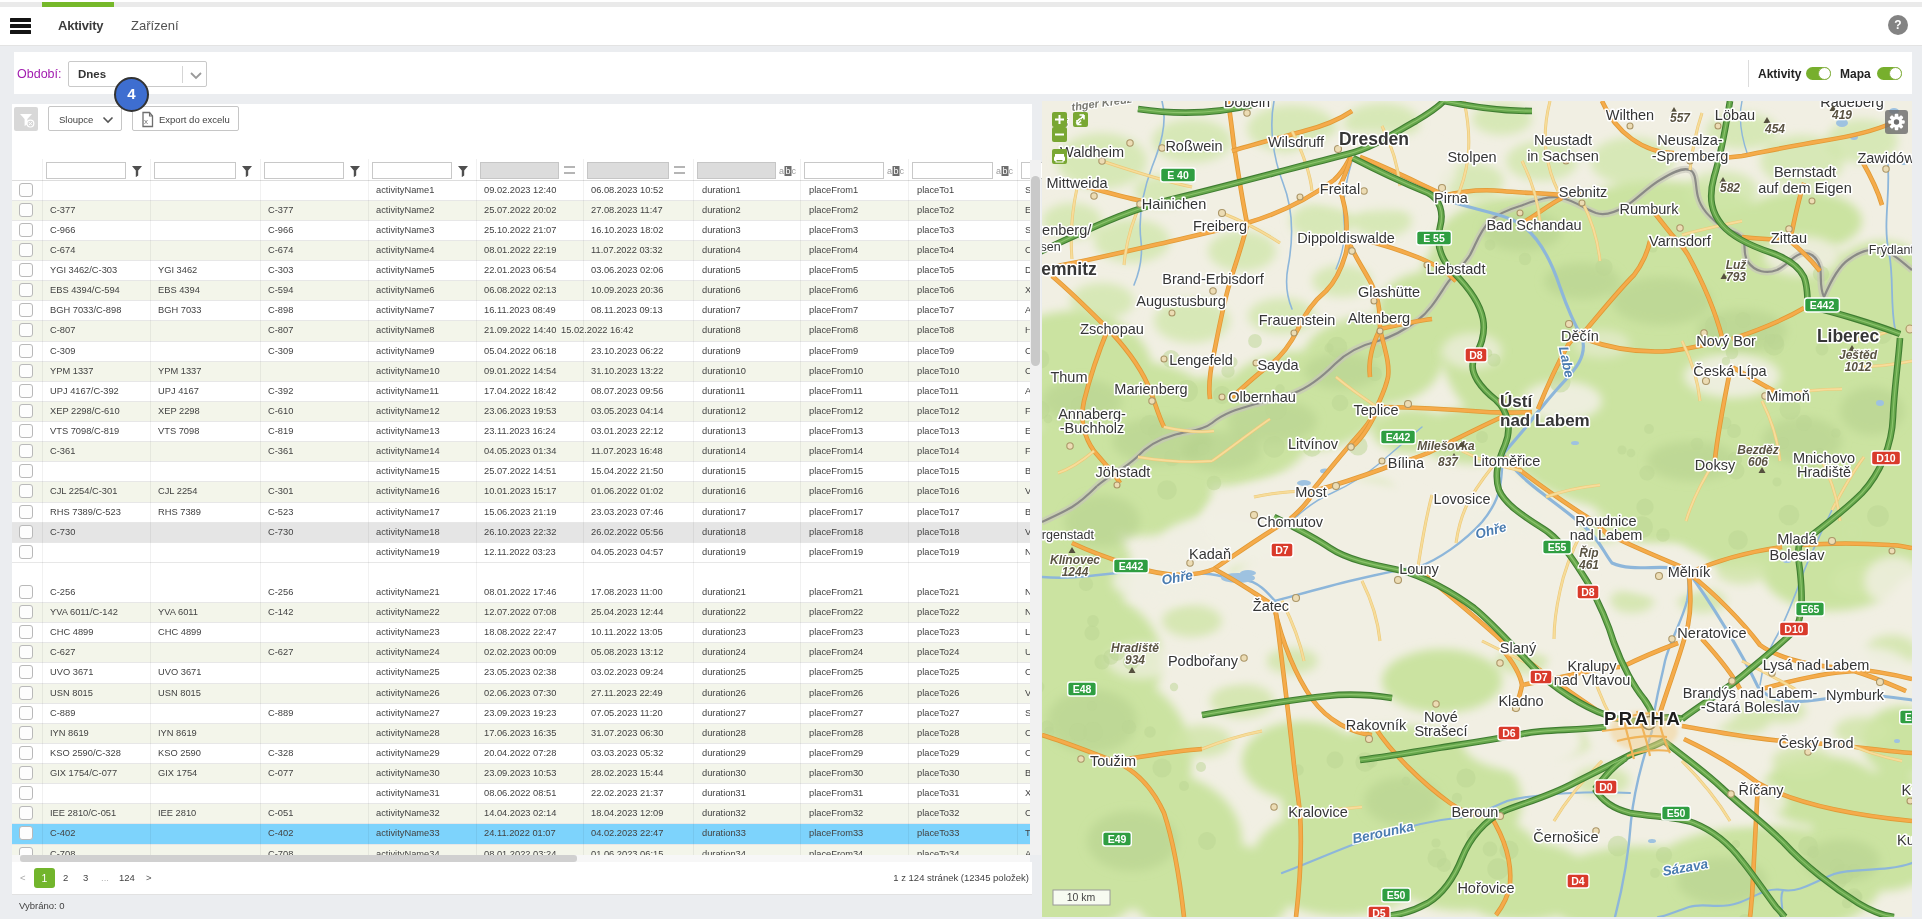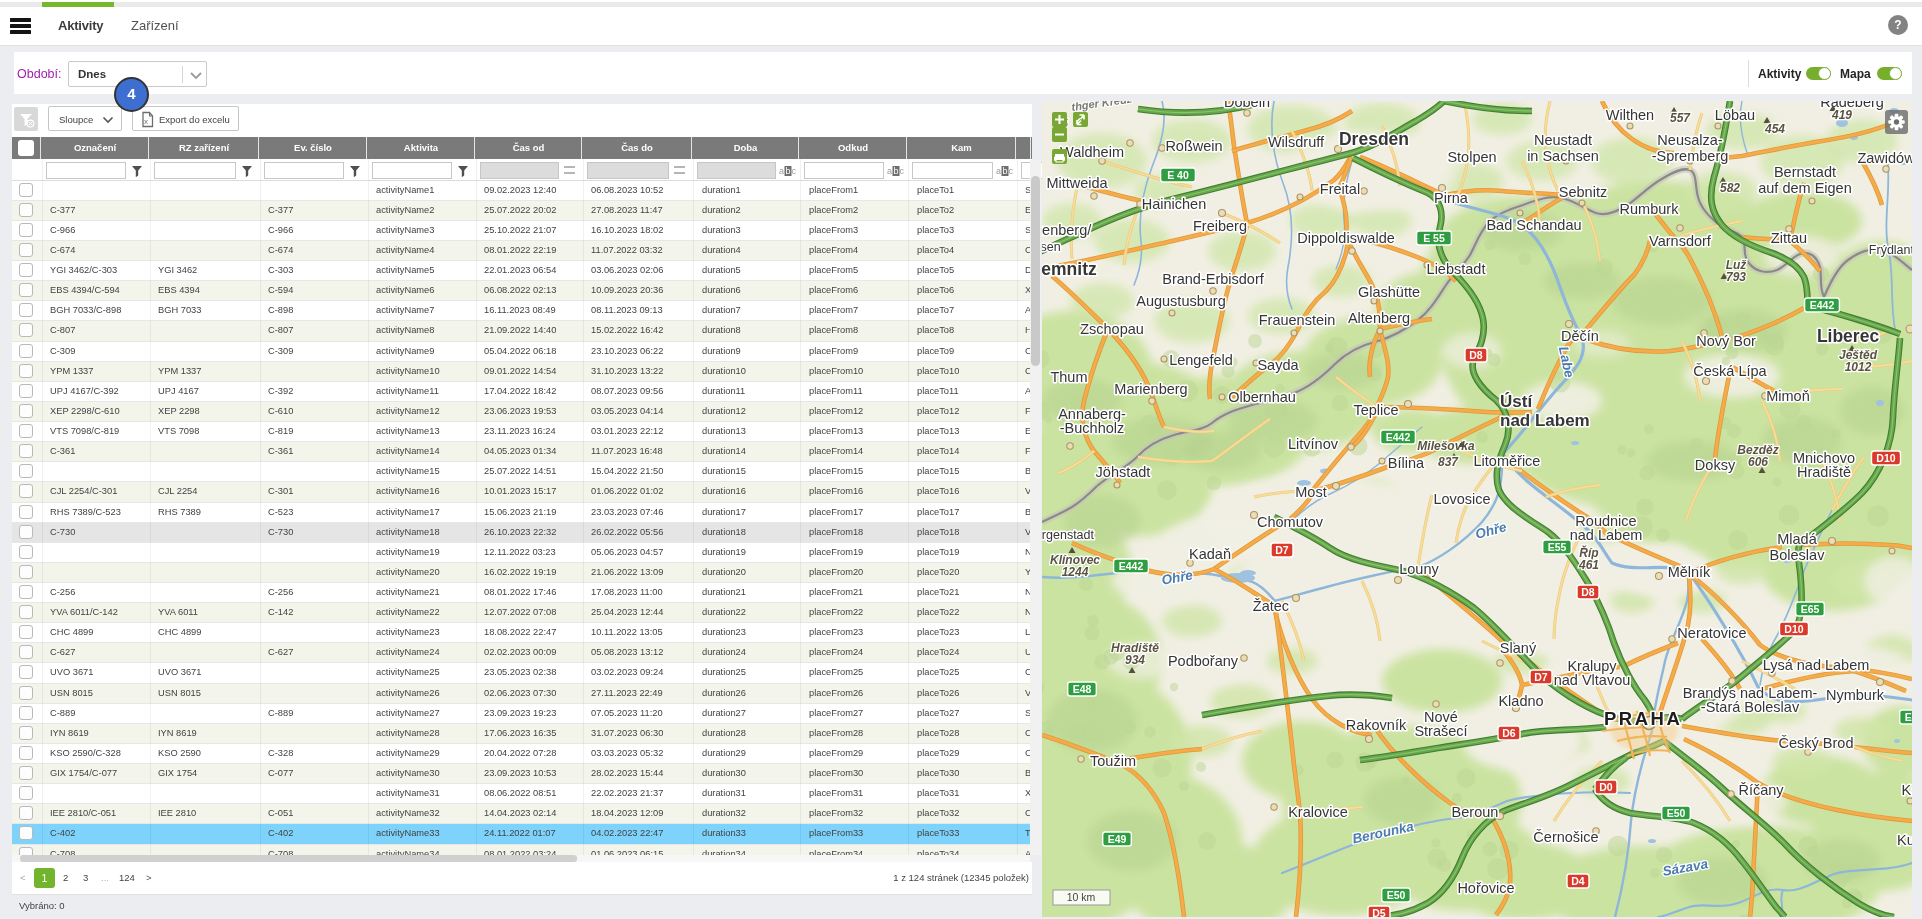--- a/index.html
+++ b/index.html
@@ -86,33 +86,20 @@
     </div>
  <div class="btn" style="left:120px;top:2px;width:107px;height:25px">
   <svg style="position:absolute;left:8px;top:4px" width="13" height="17">
         <path d="M2 1.5 h6.5 l3 3.5 v10.5 h-9.5 z" fill="none" stroke="#6e6e6e" stroke-width="1.3"></path>
         <path d="M8.5 1.5 v3.5 h3" fill="none" stroke="#6e6e6e" stroke-width="1.1"></path>
         <text x="3" y="13" font-size="8" fill="#6e6e6e">x</text>
       </svg>
   <span style="position:absolute;left:26px;top:7px">Export do excelu</span>
     </div>
 
-<div class="gridhead">
-<div class="hcell" style="left:0px;width:29px"></div>
-<div class="hcell" style="left:30px;width:107px">Označení</div>
-<div class="hcell" style="left:138px;width:109px">RZ zařízení</div>
-<div class="hcell" style="left:248px;width:107px">Ev. číslo</div>
-<div class="hcell" style="left:356px;width:107px">Aktivita</div>
-<div class="hcell" style="left:464px;width:106px">Čas od</div>
-<div class="hcell" style="left:571px;width:109px">Čas do</div>
-<div class="hcell" style="left:681px;width:106px">Doba</div>
-<div class="hcell" style="left:788px;width:107px">Odkud</div>
-<div class="hcell" style="left:896px;width:108px">Kam</div>
-<div class="hcell" style="left:1005px;width:14px"></div>
-</div>
 <div style="position:absolute;left:6px;top:36px;width:16px;height:16px;background:#fff;border-radius:3px;z-index:2"></div>
 <div class="frow"></div>
 <div class="finp" style="left:34px;width:80px"></div>
 <svg class="abs" style="left:119px;top:61px;z-index:3" width="12" height="12">
       <path d="M1 1 h10 l-3.8 4.4 v5.2 l-2.4 1.6 v-6.8 z" fill="#4f4f4f"></path>
     </svg>
 <div class="finp" style="left:142px;width:82px"></div>
 <svg class="abs" style="left:229px;top:61px;z-index:3" width="12" height="12">
       <path d="M1 1 h10 l-3.8 4.4 v5.2 l-2.4 1.6 v-6.8 z" fill="#4f4f4f"></path>
     </svg>
@@ -235,21 +222,21 @@
 <span class="cell" style="left:797px">placeFrom7</span>
 <span class="cell" style="left:905px">placeTo7</span>
 <span class="cell" style="left:1013px">A</span>
 </div>
 <div class="row" style="top:140.84px;background:#f3f5ea">
 <div class="cb"></div>
 <span class="cell" style="left:38px">C-807</span>
 <span class="cell" style="left:256px">C-807</span>
 <span class="cell" style="left:364px">activityName8</span>
 <span class="cell" style="left:472px">21.09.2022 14:40</span>
-<span class="cell" style="left:579px">15.02.2022 16:42</span>
+<span class="cell" style="left:549px">15.02.2022 16:42</span>
 <span class="cell" style="left:690px">duration8</span>
 <span class="cell" style="left:797px">placeFrom8</span>
 <span class="cell" style="left:905px">placeTo8</span>
 <span class="cell" style="left:1013px">H</span>
 </div>
 <div class="row" style="top:160.96px;background:#fff">
 <div class="cb"></div>
 <span class="cell" style="left:38px">C-309</span>
 <span class="cell" style="left:256px">C-309</span>
 <span class="cell" style="left:364px">activityName9</span>
@@ -368,35 +355,25 @@
 <span class="cell" style="left:579px">26.02.2022 05:56</span>
 <span class="cell" style="left:690px">duration18</span>
 <span class="cell" style="left:797px">placeFrom18</span>
 <span class="cell" style="left:905px">placeTo18</span>
 <span class="cell" style="left:1013px">V</span>
 </div>
 <div class="row" style="top:362.16px;background:#fff">
 <div class="cb"></div>
 <span class="cell" style="left:364px">activityName19</span>
 <span class="cell" style="left:472px">12.11.2022 03:23</span>
-<span class="cell" style="left:579px">05.06.2023 04:57</span>
+<span class="cell" style="left:579px">04.05.2023 04:57</span>
 <span class="cell" style="left:690px">duration19</span>
 <span class="cell" style="left:797px">placeFrom19</span>
 <span class="cell" style="left:905px">placeTo19</span>
 <span class="cell" style="left:1013px">N</span>
-</div>
-<div class="row" style="top:382.28px;background:#f3f5ea">
-<div class="cb"></div>
-<span class="cell" style="left:364px">activityName20</span>
-<span class="cell" style="left:472px">16.02.2022 19:19</span>
-<span class="cell" style="left:579px">21.06.2022 13:09</span>
-<span class="cell" style="left:690px">duration20</span>
-<span class="cell" style="left:797px">placeFrom20</span>
-<span class="cell" style="left:905px">placeTo20</span>
-<span class="cell" style="left:1013px">Y</span>
 </div>
 <div class="row" style="top:402.4px;background:#fff">
 <div class="cb"></div>
 <span class="cell" style="left:38px">C-256</span>
 <span class="cell" style="left:256px">C-256</span>
 <span class="cell" style="left:364px">activityName21</span>
 <span class="cell" style="left:472px">08.01.2022 17:46</span>
 <span class="cell" style="left:579px">17.08.2023 11:00</span>
 <span class="cell" style="left:690px">duration21</span>
 <span class="cell" style="left:797px">placeFrom21</span>

